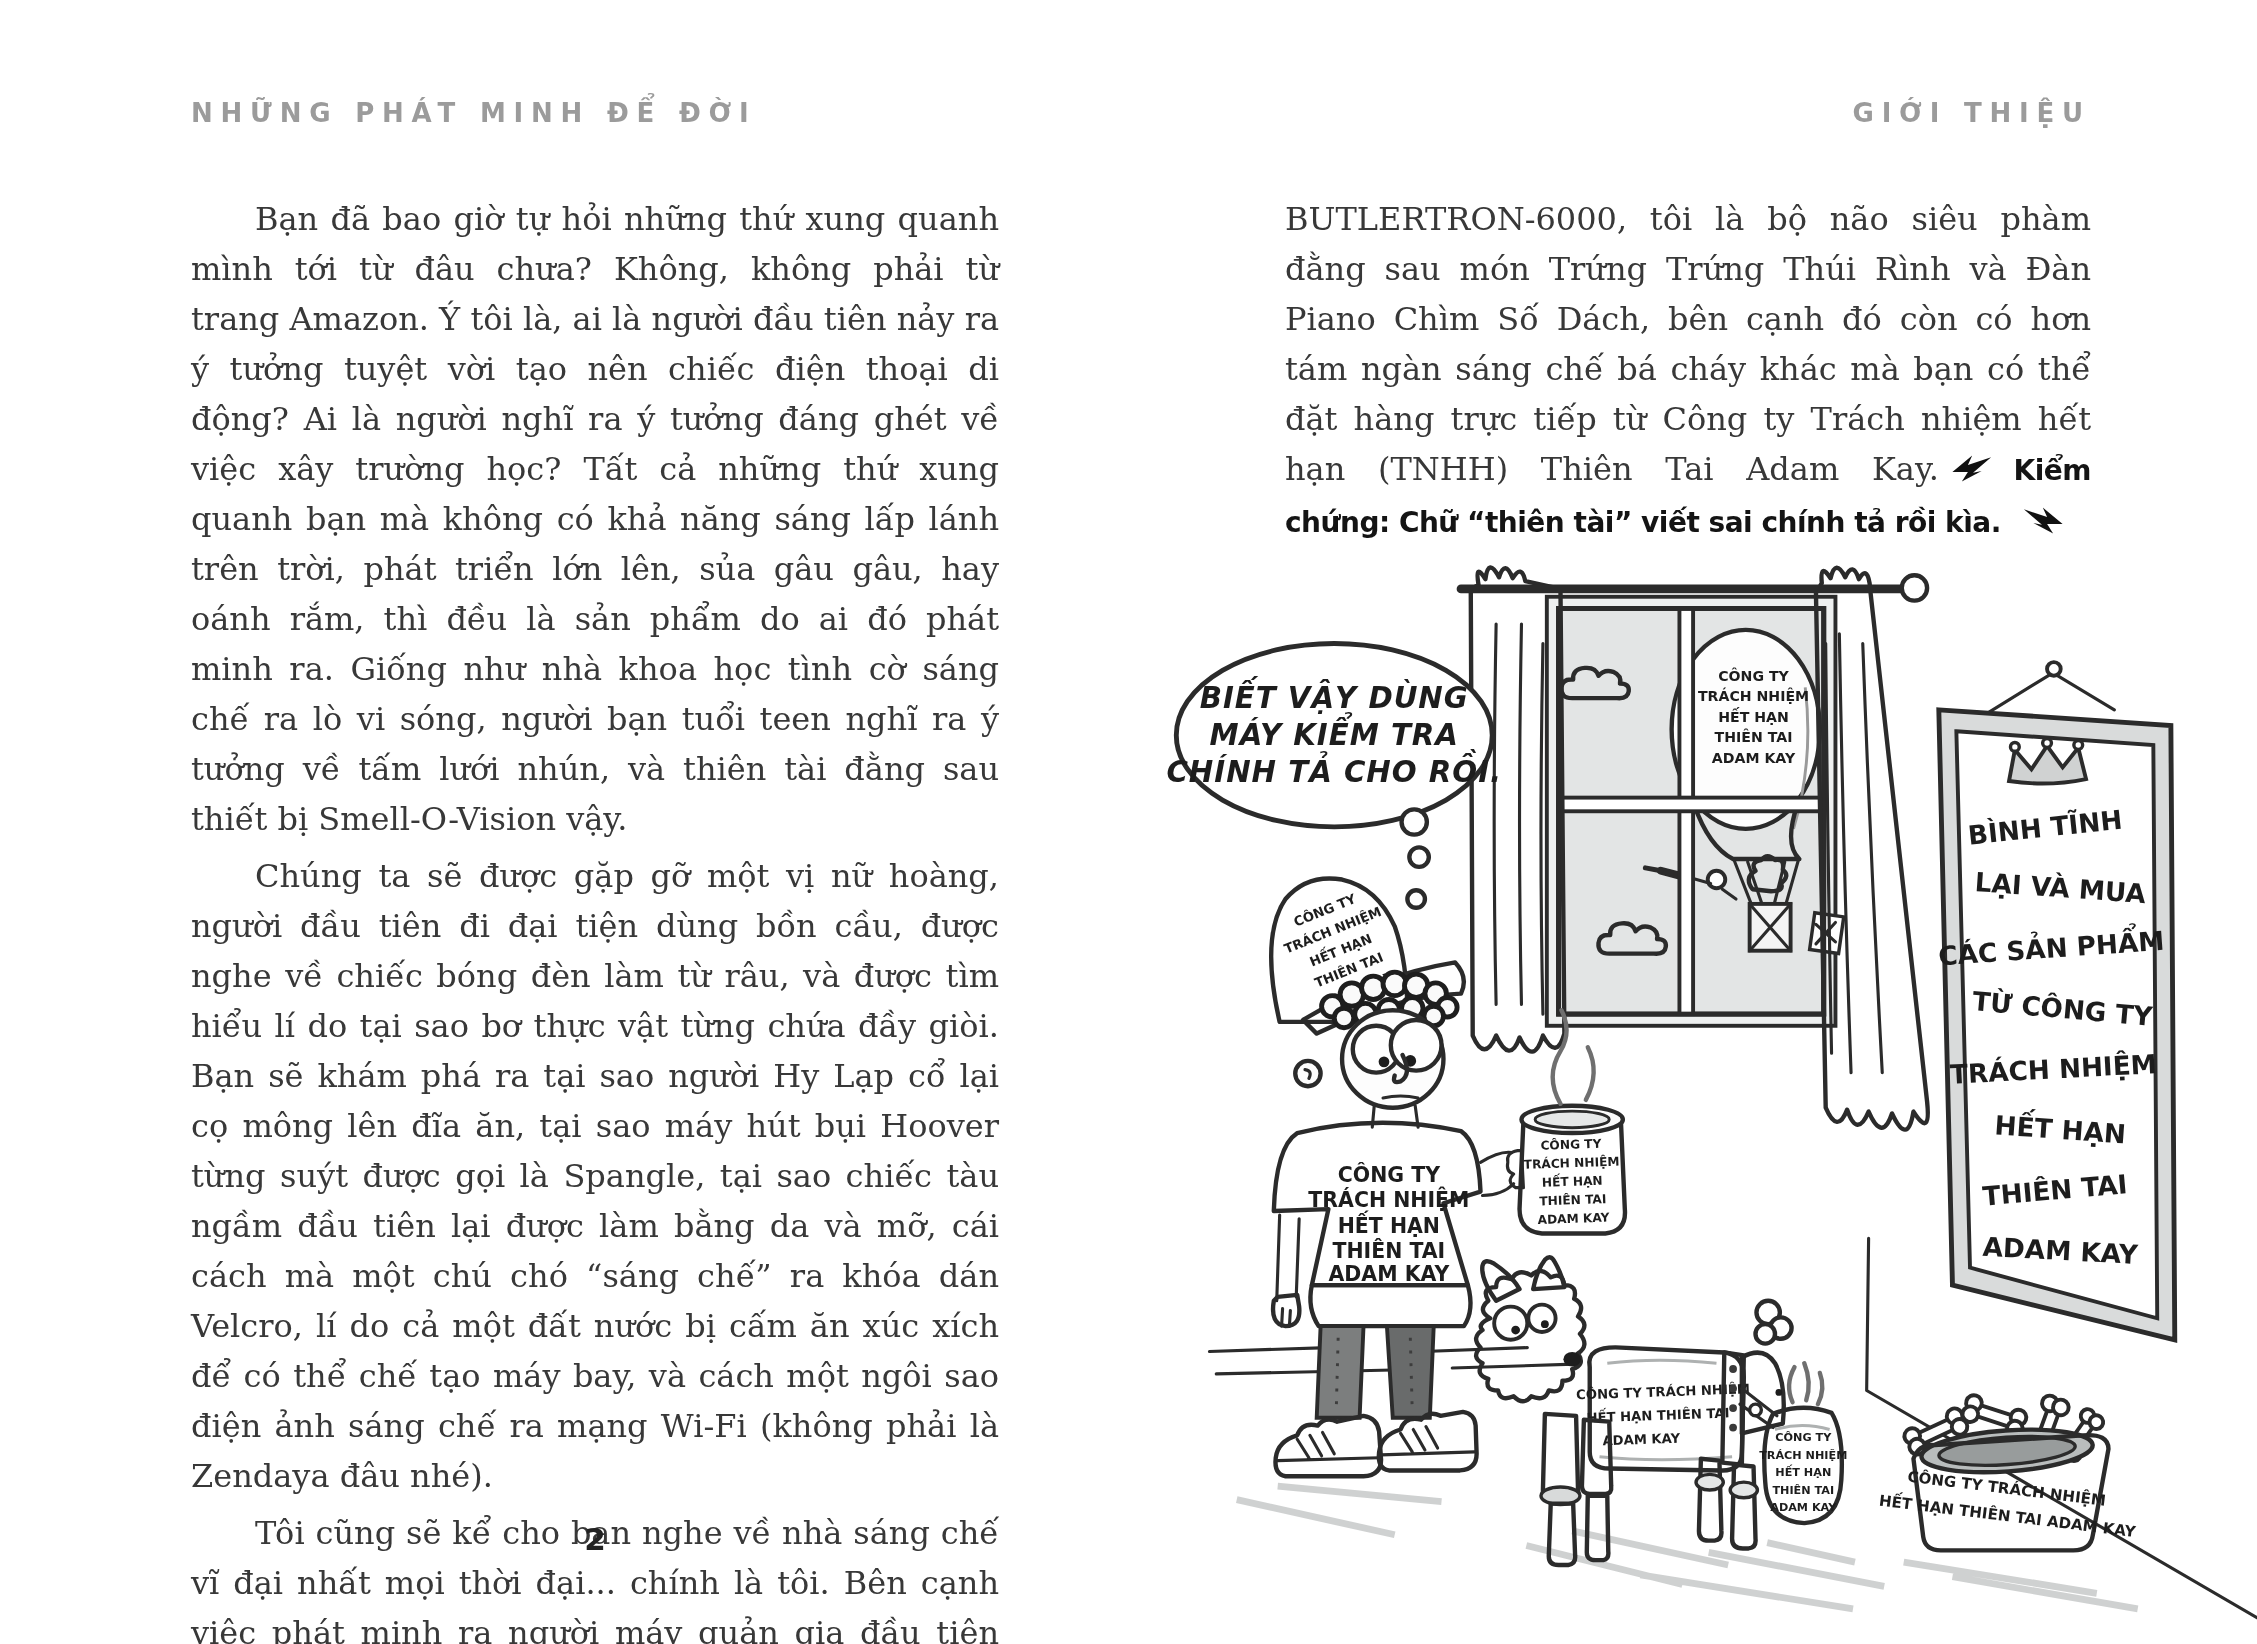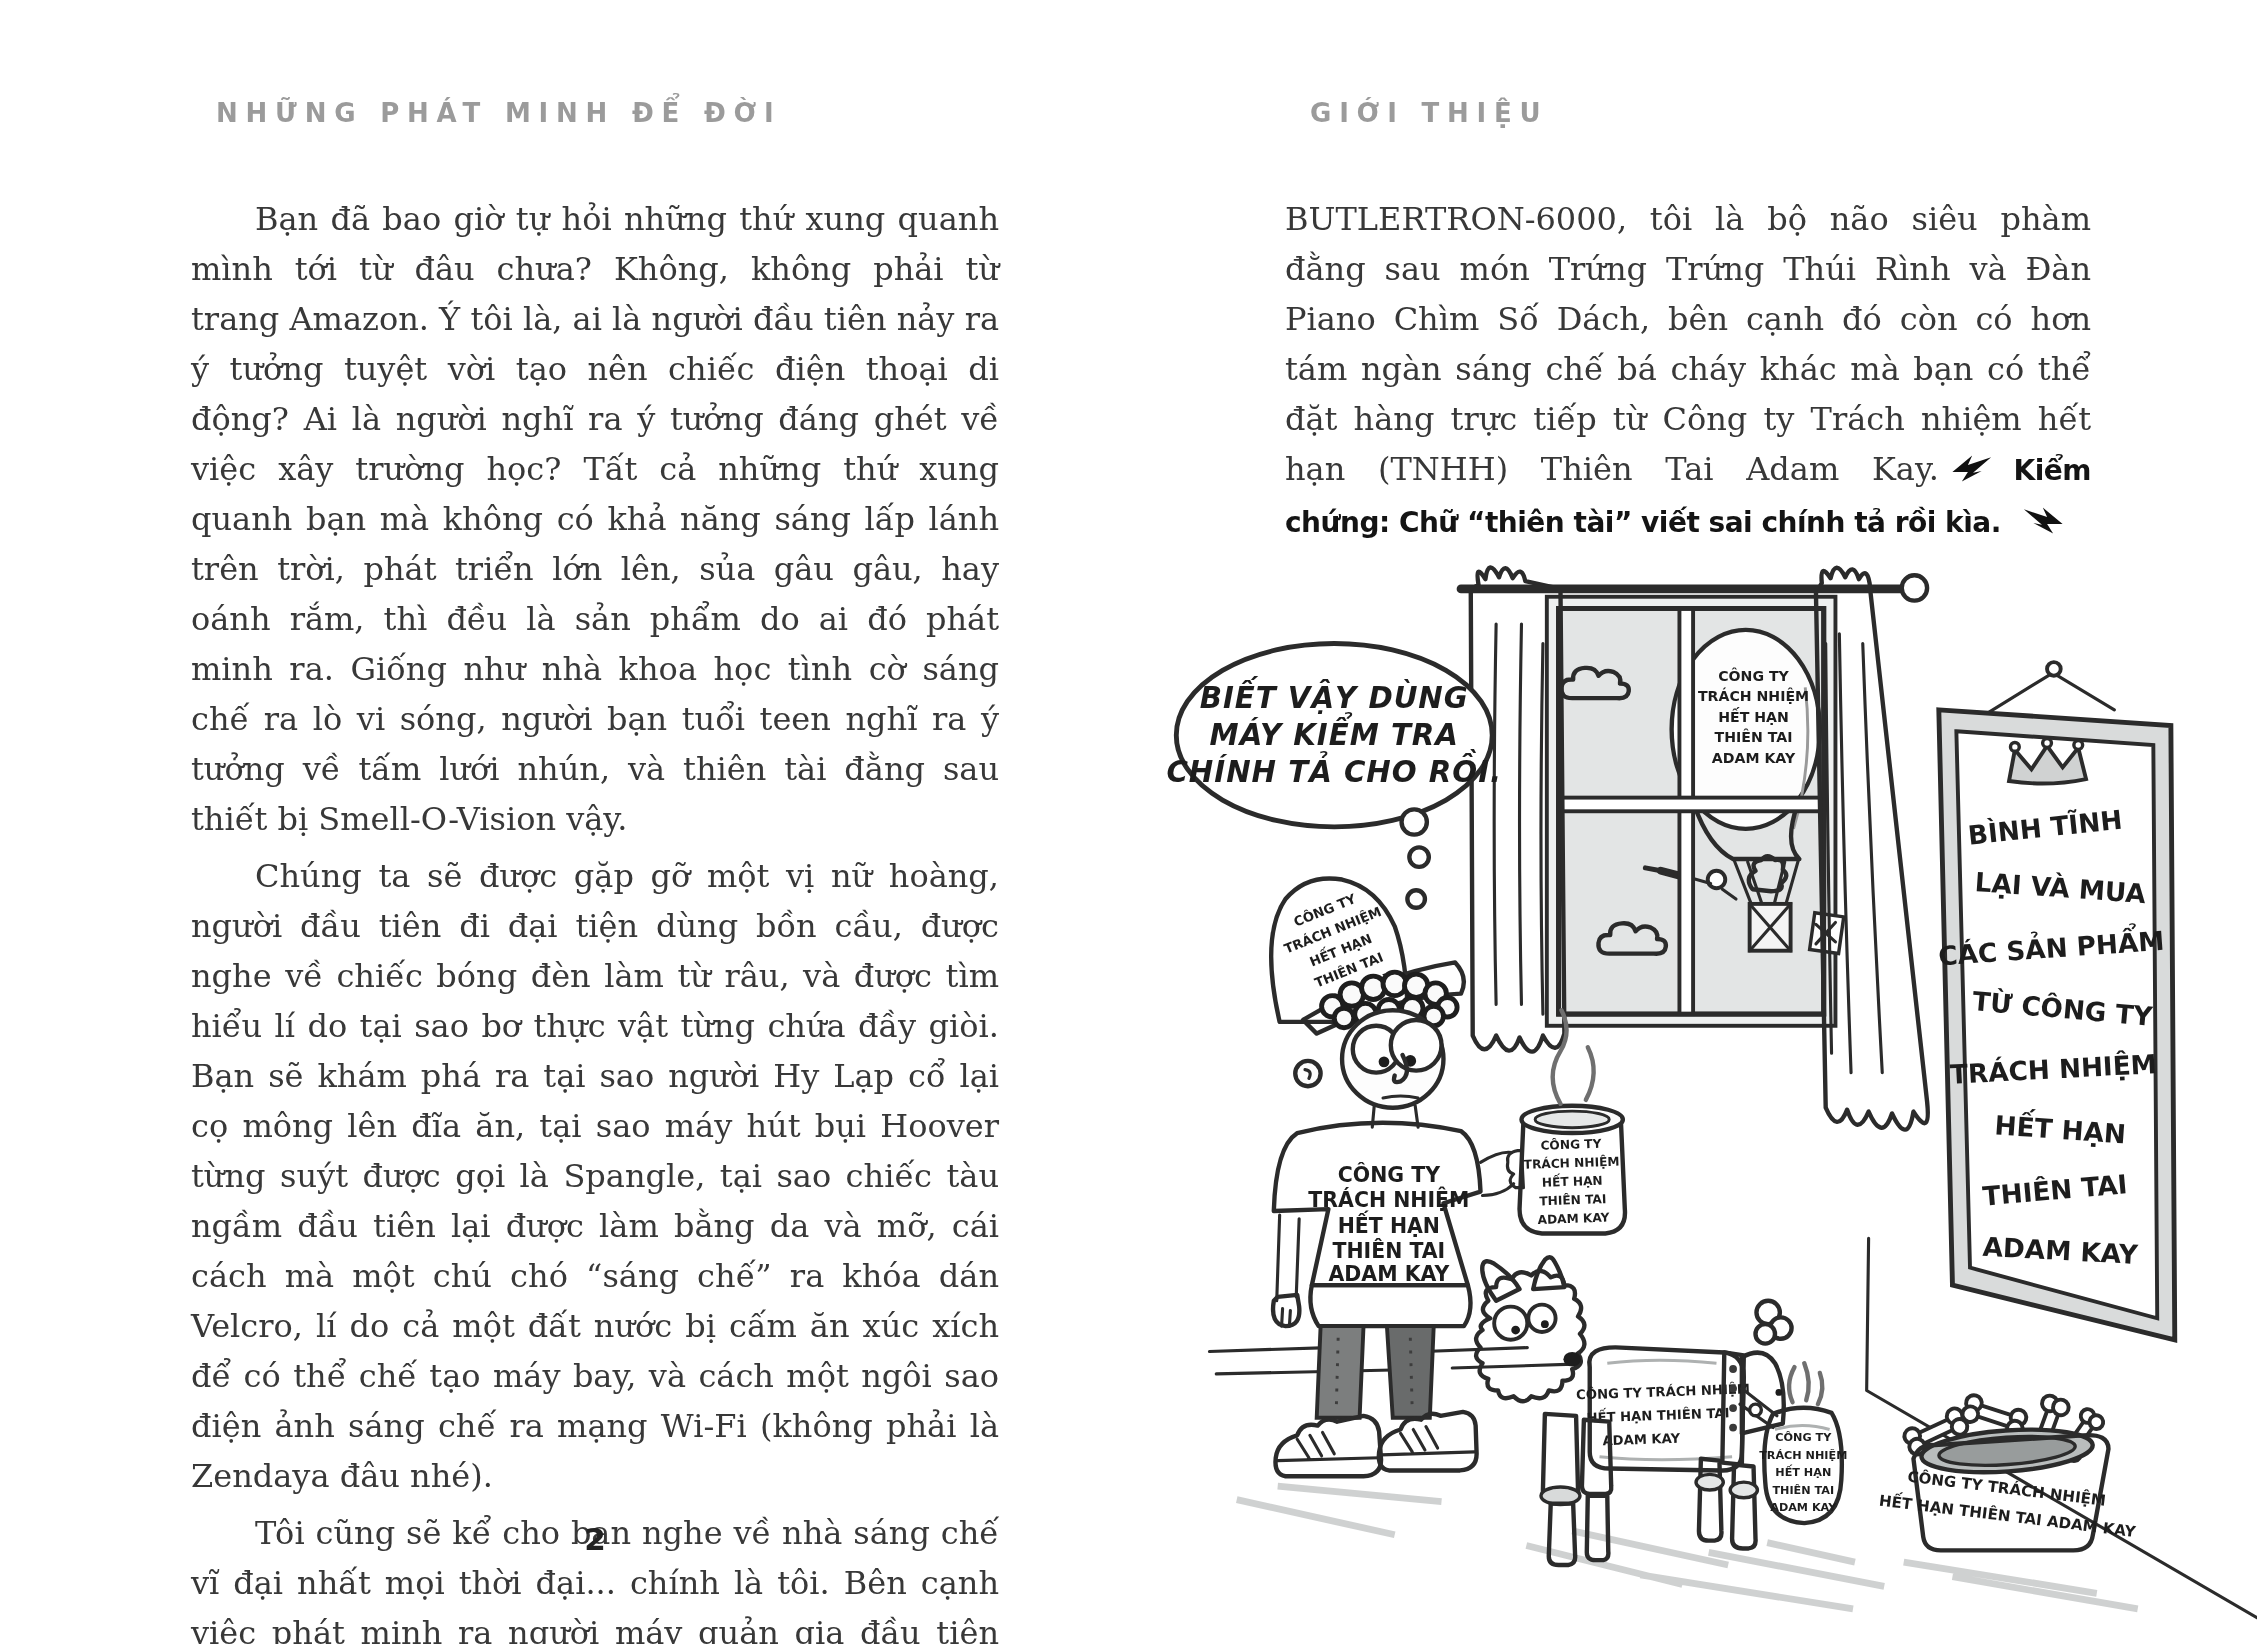--- a/index.html
+++ b/index.html
@@ -12,23 +12,22 @@
   }
   .col{position:absolute;top:98px;}
   .col-left{left:191px;width:808px;}
   .col-right{left:1285px;width:806px;}
   .running-head{
     font-family:"DejaVu Sans", sans-serif;
     font-weight:700;
     font-size:26px;
     letter-spacing:7.8px;
     color:#9b9b9b;
-    margin-left:25px;
-  }
-  .running-head.right{text-align:left;}
+  }
+  .running-head.right{text-align:right;}
   .bodytext{margin-top:66px;}
   .bodytext p{
     margin:0 0 6.8px 0;
     font-size:32px;
     line-height:50px;
     color:#383838;
     text-align:justify;
     text-indent:64px;
   }
   .col-right .bodytext p{text-indent:0;}

